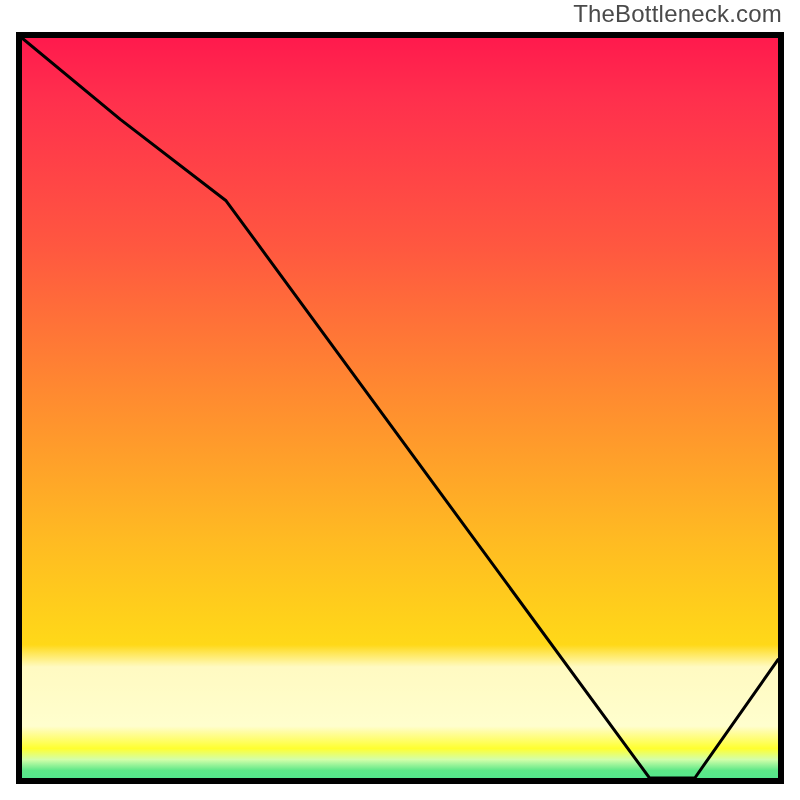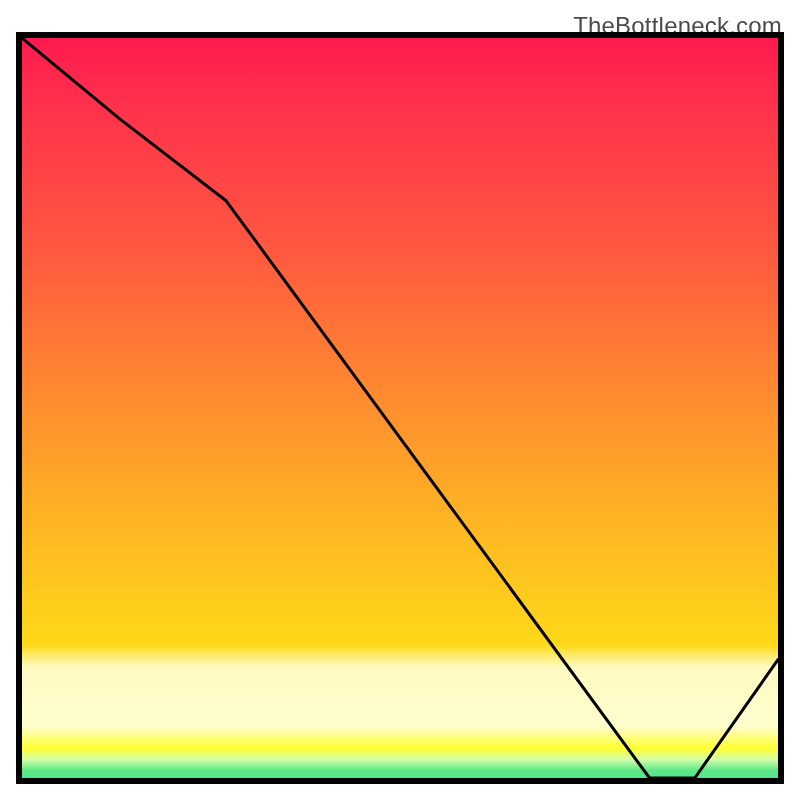--- a/index.html
+++ b/index.html
@@ -11,21 +11,21 @@
     font-family: Arial, Helvetica, sans-serif;
     overflow: hidden;
   }
   .stage {
     position: relative;
     width: 800px;
     height: 800px;
   }
   .watermark {
     position: absolute;
-    top: 12px;
+    top: 0;
     right: 18px;
     font-size: 24px;
     font-weight: 400;
     color: #4a4a4a;
     letter-spacing: 0.2px;
   }
   .chart-area {
     position: absolute;
     left: 16px;
     top: 32px;

